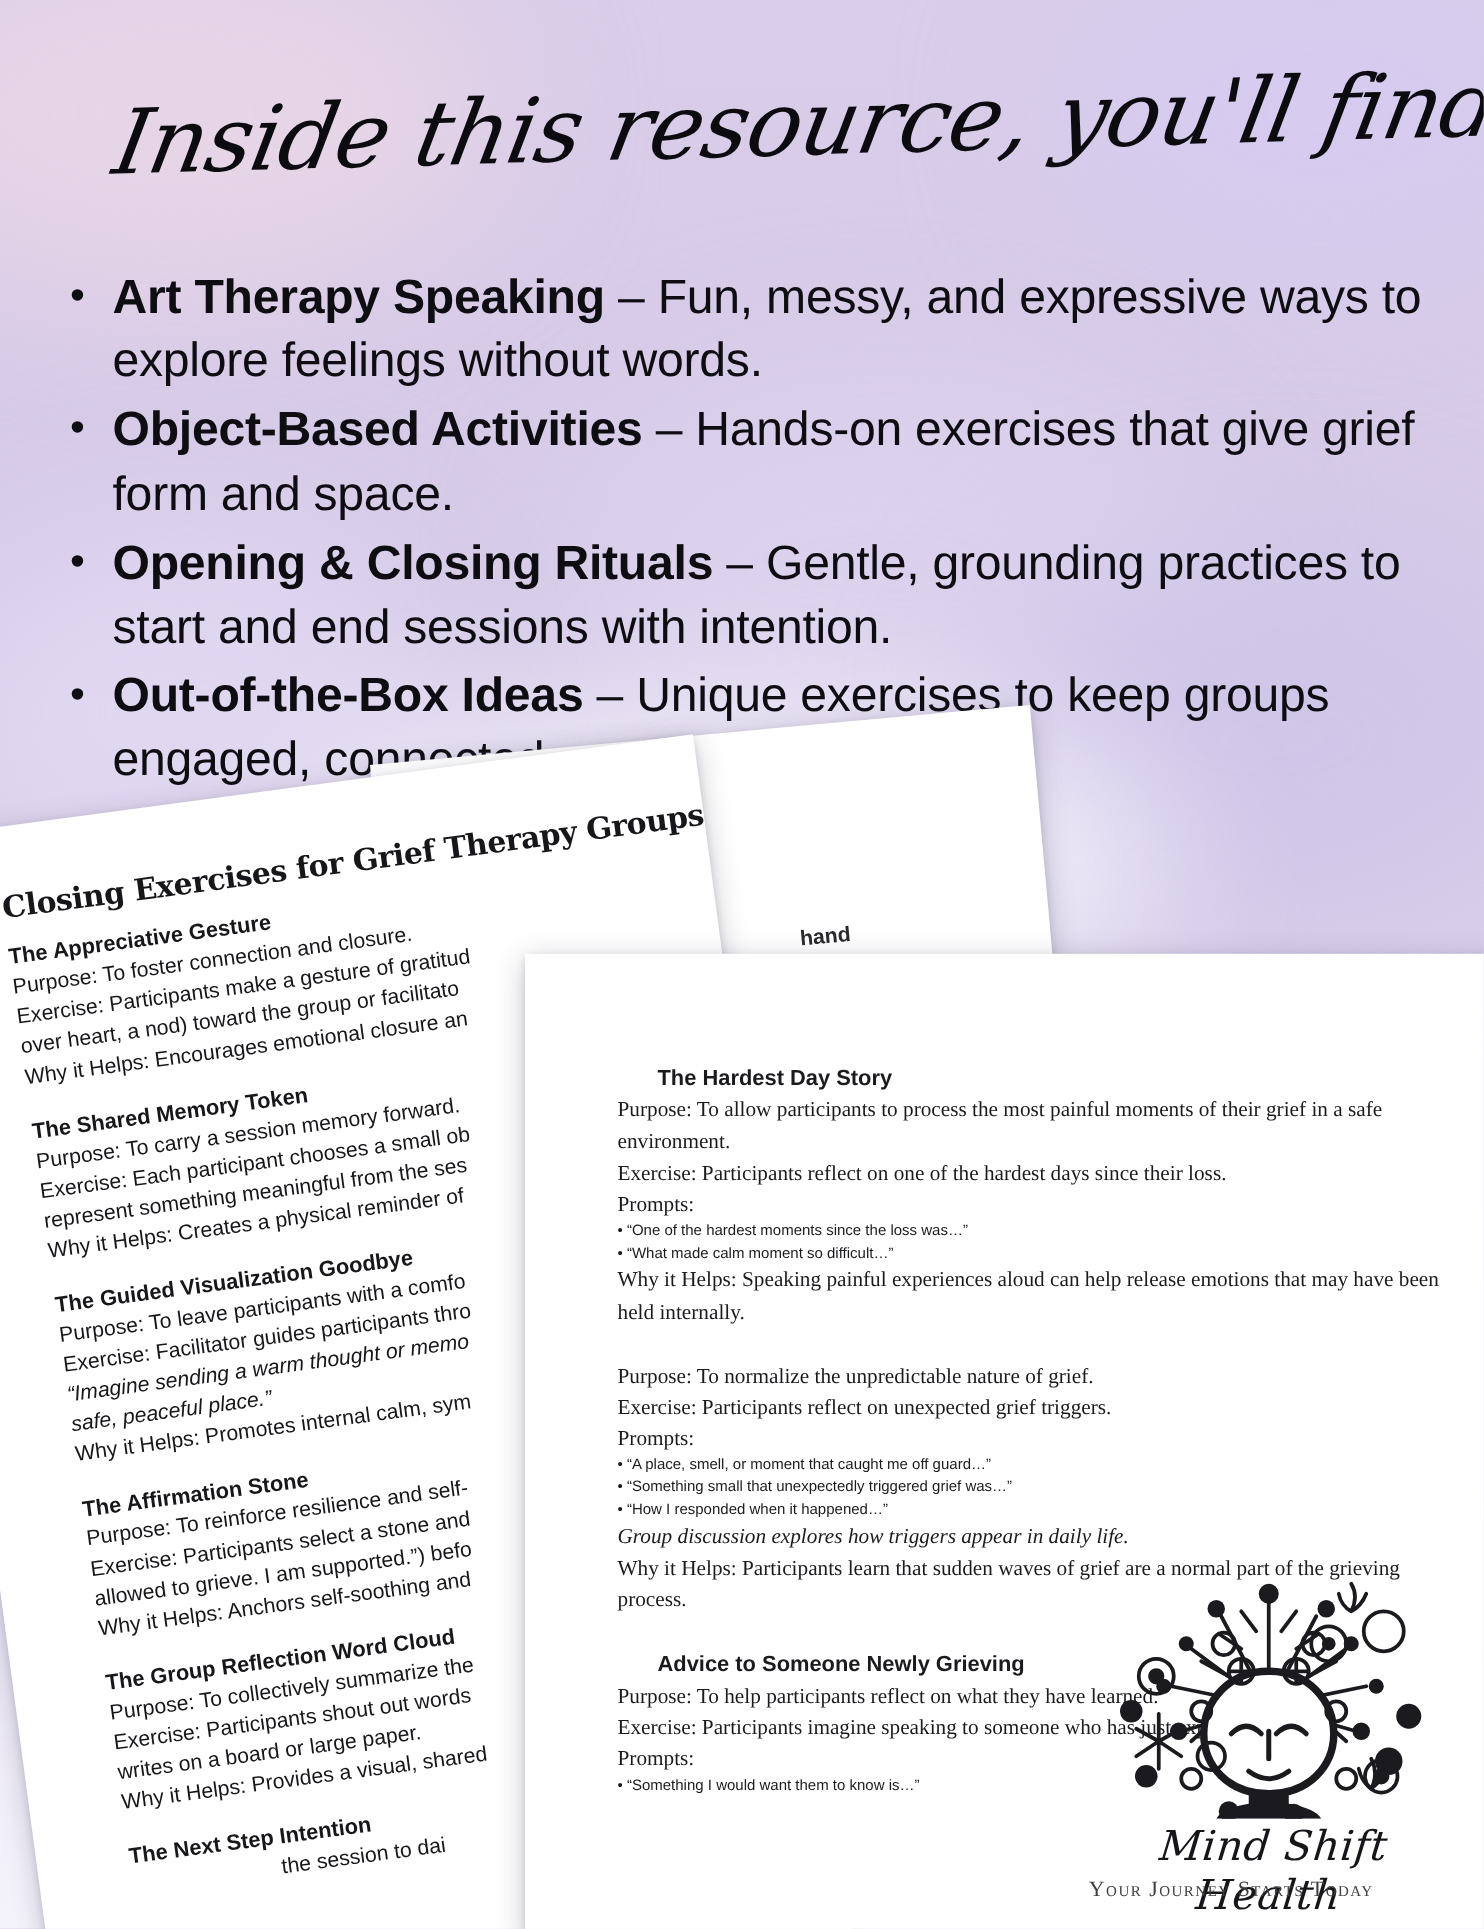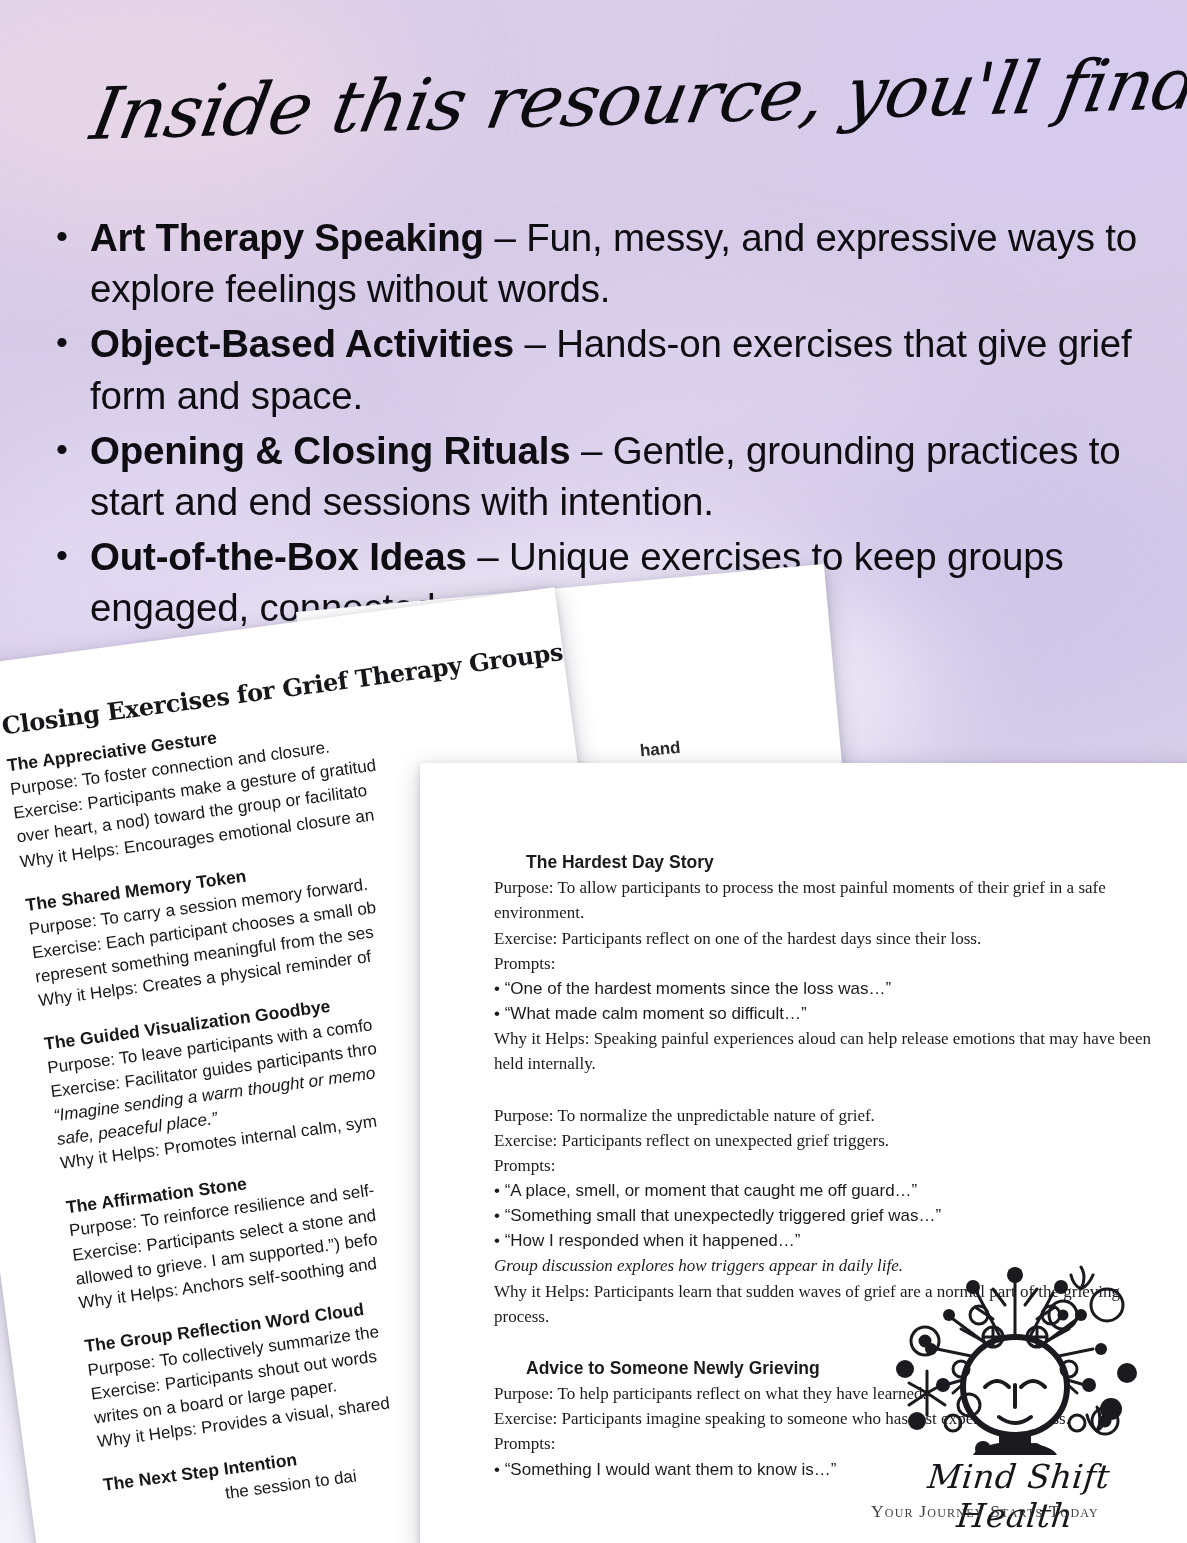--- a/index.html
+++ b/index.html
@@ -96,21 +96,21 @@
     left:420px;top:763px;width:790px;height:790px;
     z-index:12;
   }
   #paper-front .pf-inner{
     position:absolute;left:74px;top:86px;width:684px;
     color:#1b1b1f;
   }
   .pf-block{margin-bottom:26px;}
   .pf-h{font-size:17.5px;font-weight:700;line-height:1.5;margin-left:32px;}
   .pf-l{font-size:17px;line-height:1.48;font-family:Liberation Serif, serif;}
-  .pf-li{font-size:17px;line-height:1.48;}
+  .pf-li{font-size:12px;line-height:1.48;}
 
   
   #logo{
     position:absolute;left:865px;top:1245px;width:300px;height:290px;
     z-index:14;pointer-events:none;
   }
   #logo svg{display:block;}
   .logo-name{
     position:absolute;left:6px;top:212px;width:292px;text-align:center;
     font-family:"DejaVu Serif", serif;font-style:italic;

